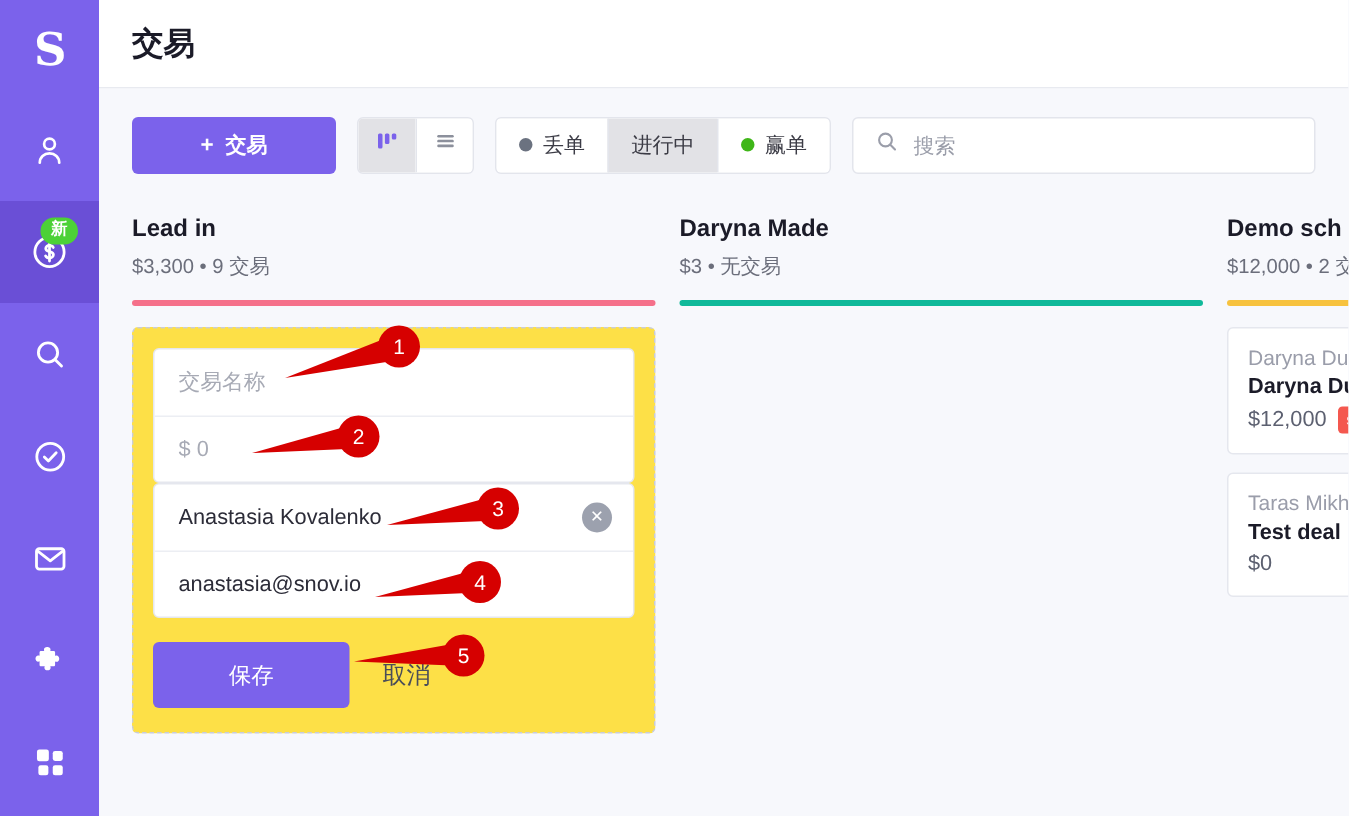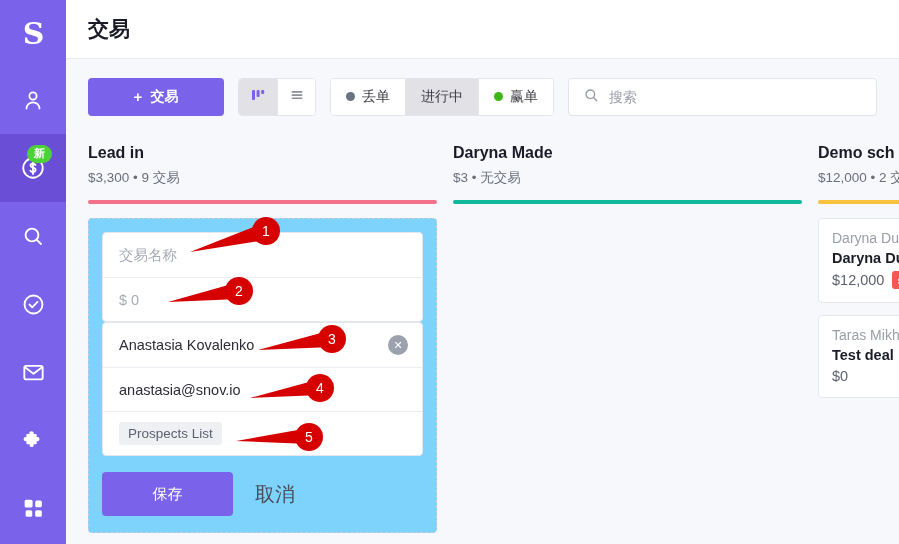--- a/index.html
+++ b/index.html
@@ -132,21 +132,21 @@
   .col-title { font-size: 16px; font-weight: bold; color: #1b1b28; margin-top: 10px; }
   .col-sub { font-size: 13.5px; color: #6b6e7b; margin-top: 7px; }
   .col-bar { height: 4px; border-radius: 2px; margin-top: 13px; }
 
   .col-body { margin-top: 14px; flex: 1; min-height: 0; }
 
   
   .dropzone {
     border: 1px dashed #c9ccd8;
     border-radius: 4px;
-    background: #7dd3fc;
+    background: #fde047;
     padding: 13px 13px 16px 13px;
   }
   .grp {
     border: 1px solid #e5e7ee;
     border-radius: 4px; background: #fff; overflow: hidden;
   }
   .field {
     height: 44px; display: flex; align-items: center;
     padding: 0 16px; position: relative;
   }
@@ -170,21 +170,21 @@
     font-size: 13.5px;
   }
   .form-actions { display: flex; align-items: flex-start; gap: 8px; margin-top: 16px; }
   .btn-save {
     background: #7b62eb; color: #fff; border: none; border-radius: 4px;
     height: 44px; width: 131px; font-size: 15px; cursor: pointer;
     font-family: "Liberation Sans", sans-serif;
   }
   .btn-cancel {
     background: transparent; border: none; color: #4a4d59;
-    font-size: 20px; cursor: pointer; padding: 0 14px; height: 44px;
+    font-size: 16px; cursor: pointer; padding: 0 14px; height: 44px;
     font-family: Liberation Mono, monospace;
   }
 
   
   .deal {
     background: #fff; border: 1px solid #e5e7ee; border-radius: 4px;
     padding: 11px 13px 13px 13px; margin-bottom: 12px;
   }
   .deal .contact { font-size: 14px; color: #9a9daa; white-space: nowrap; }
   .deal .title { font-size: 14.5px; font-weight: bold; color: #1b1b28; margin-top: 4px; white-space: nowrap; }
@@ -353,23 +353,20 @@
               </div>
             </div>
 
             <div class="grp">
               <div class="field">
                 <input type="text" value="Anastasia Kovalenko" style="">
                 <span class="clear-btn">✕</span>
               </div>
               <div class="field">
                 <input type="text" value="anastasia@snov.io" style="">
-              </div>
-              <div class="field">
-                <span class="tag-chip">Prospects List</span>
               </div>
             </div>
 
             <div class="form-actions">
               <button class="btn-save">保存</button>
               <button class="btn-cancel">取消</button>
             </div>
 
           </div>
         </div>

